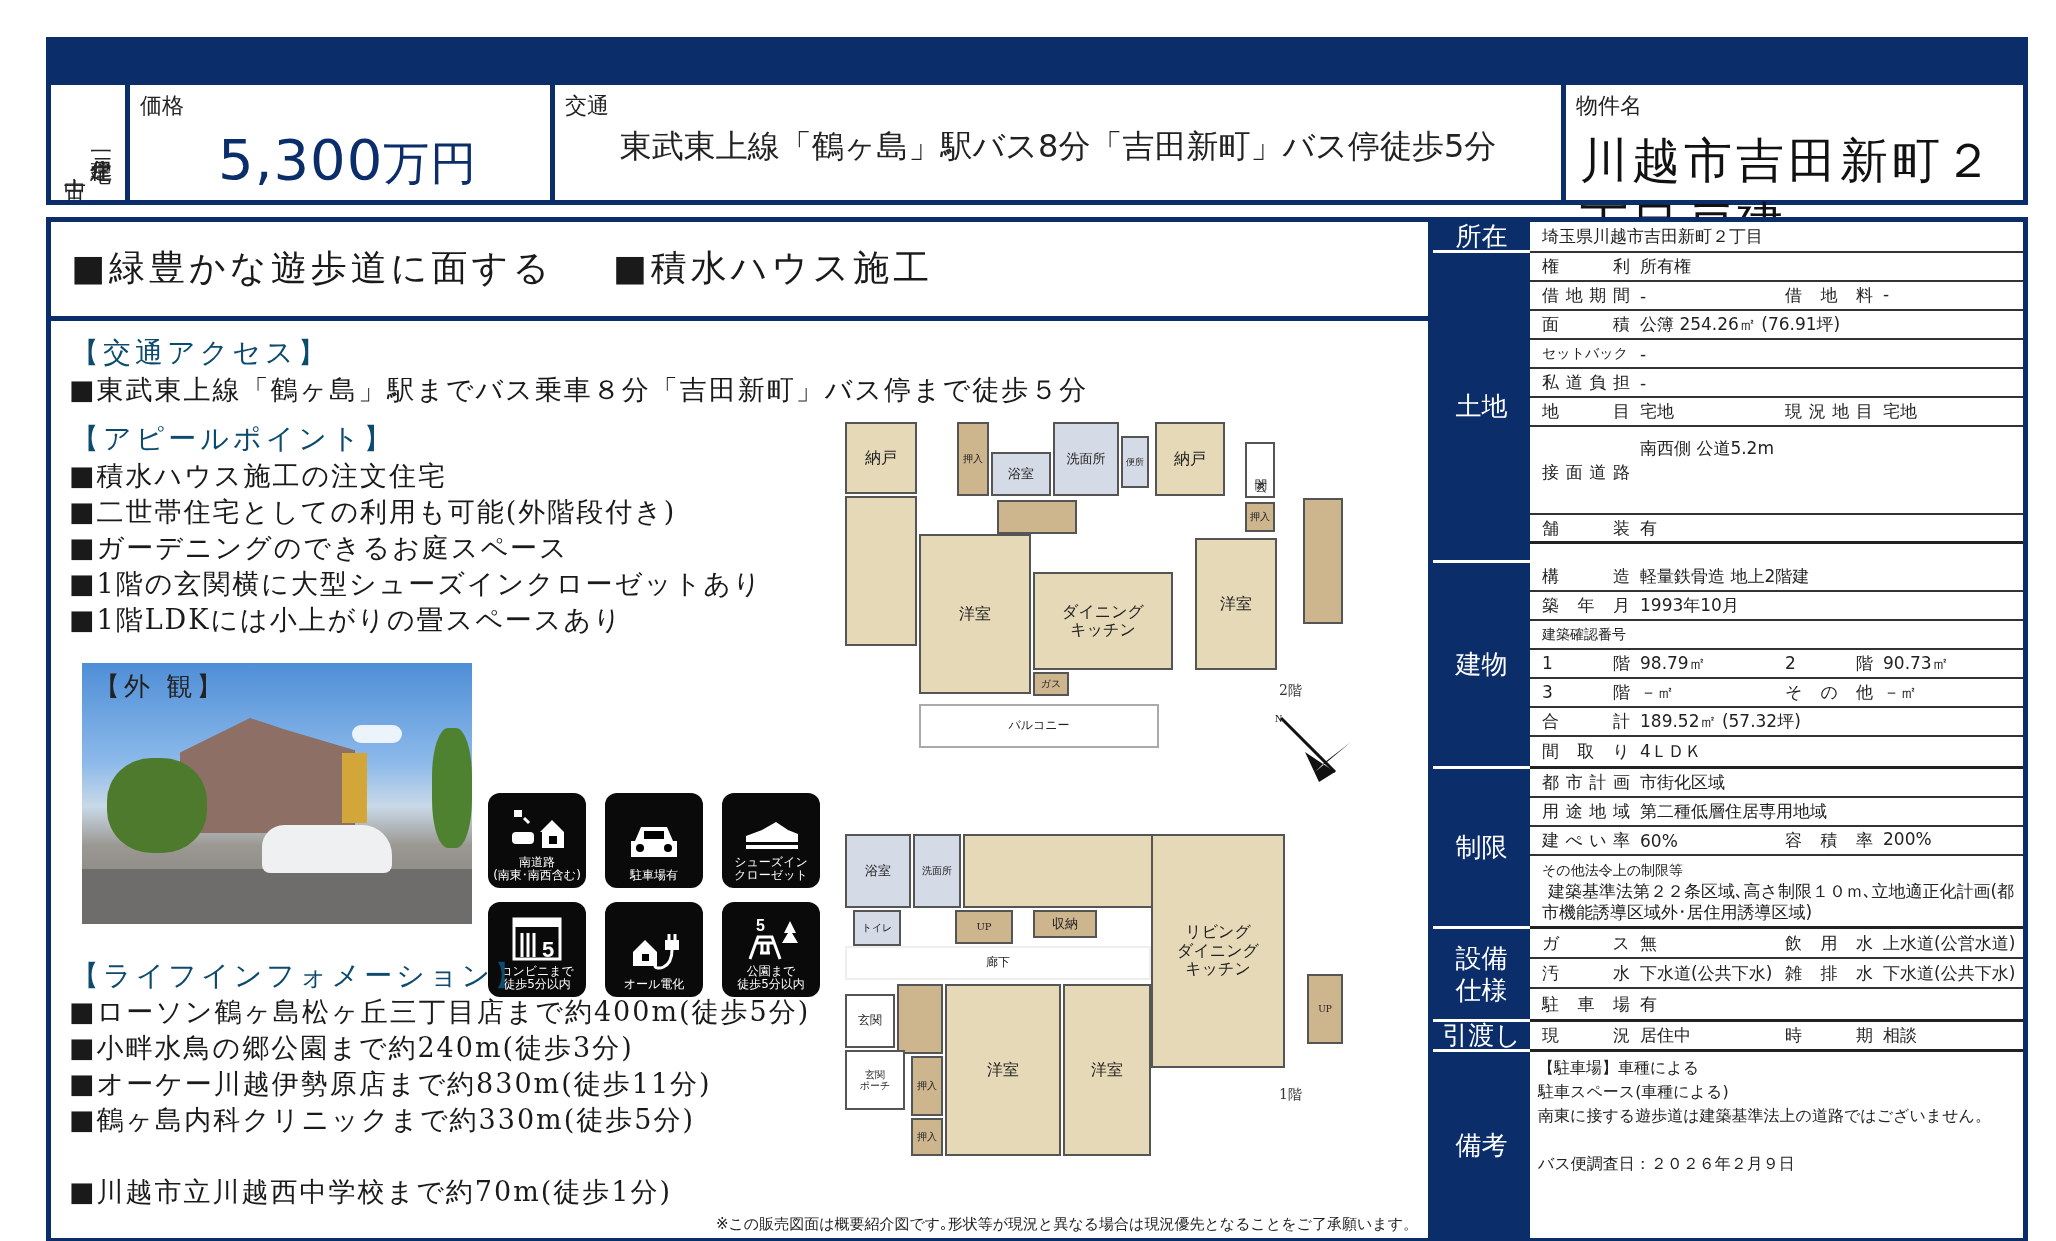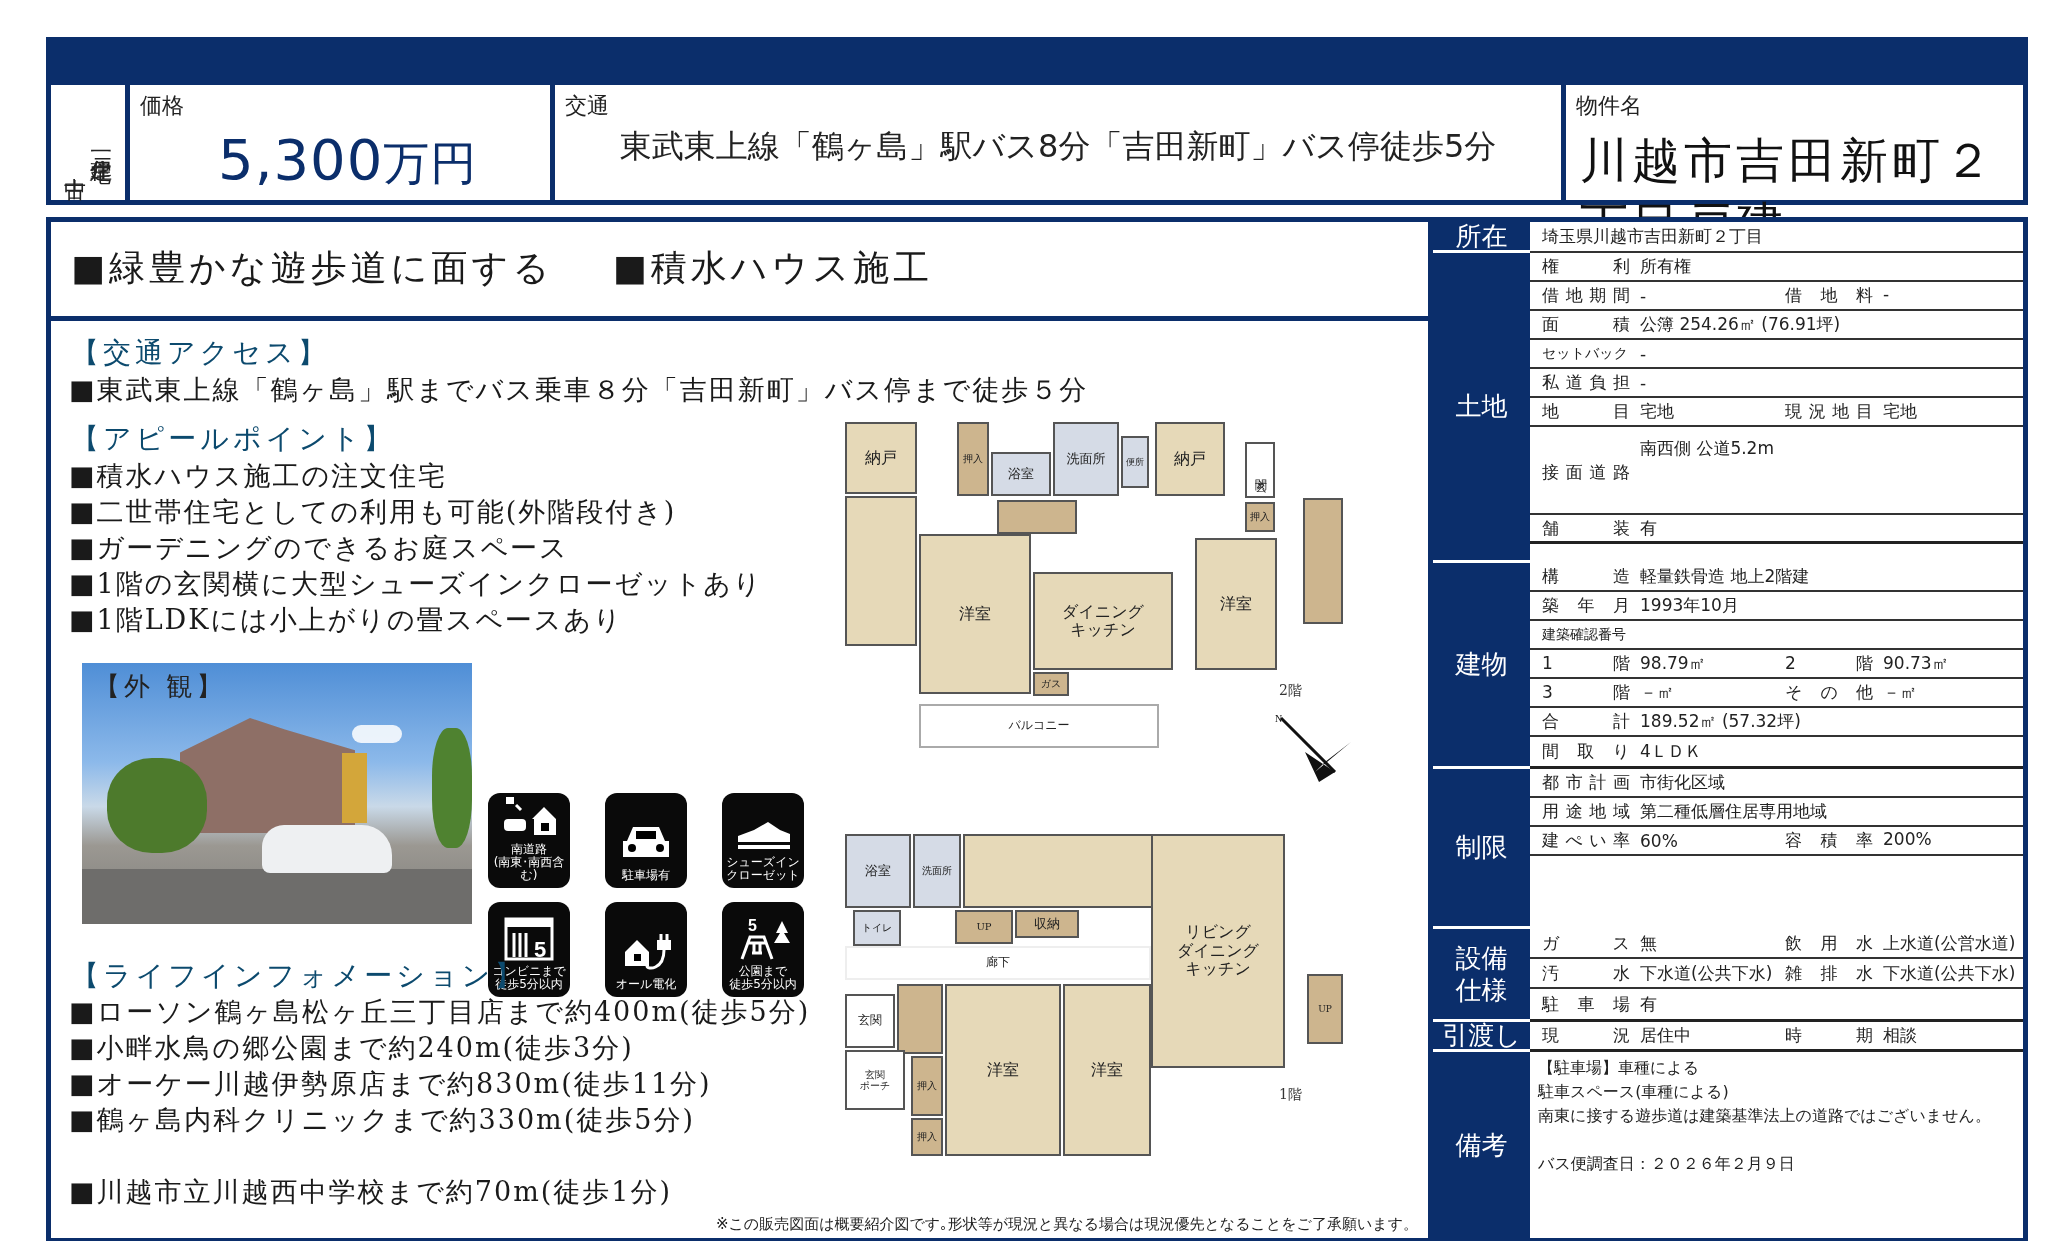--- a/index.html
+++ b/index.html
@@ -29,21 +29,21 @@
   #photo{position:absolute;left:31px;top:441px;width:390px;height:261px;overflow:hidden;background:linear-gradient(#4f8ed6 0%,#8cb9ea 38%,#c9d9e8 55%,#9b9892 70%,#7c7b78 100%)}
   #photo .house{position:absolute;left:98px;top:55px;width:175px;height:115px;background:#8e6f66;clip-path:polygon(0 30%,40% 0,60% 10%,100% 28%,100% 100%,0 100%)}
   #photo .wall{position:absolute;left:260px;top:90px;width:25px;height:70px;background:#d3a63a}
   #photo .bush{position:absolute;left:25px;top:95px;width:100px;height:95px;border-radius:45%;background:#4d7a2c}
   #photo .tree{position:absolute;right:0;top:65px;width:40px;height:120px;border-radius:40%;background:#4f8230}
   #photo .car{position:absolute;left:180px;top:162px;width:130px;height:48px;border-radius:22px 30px 8px 8px;background:#eef0f2}
   #photo .cloud{position:absolute;left:270px;top:62px;width:50px;height:18px;border-radius:10px;background:#fff;opacity:.85}
   #photo .road{position:absolute;left:0;bottom:0;width:100%;height:55px;background:#6e6d6b}
   #photo-label{position:absolute;left:12px;top:6px;font-family:"DejaVu Serif","Liberation Serif",serif;font-size:26px;color:#222;letter-spacing:4px}
   #icons{position:absolute;left:437px;top:571px;width:338px;display:grid;grid-template-columns:repeat(3,102px);gap:14px 15px}
-  .icon-tile{width:82px;height:95px;background:#0a0a0a;border-radius:12px;display:flex;flex-direction:column;align-items:center;justify-content:flex-end;padding:0 2px 6px;color:#fff}
+  .icon-tile{width:98px;height:95px;background:#0a0a0a;border-radius:12px;display:flex;flex-direction:column;align-items:center;justify-content:flex-end;padding:0 2px 6px;color:#fff}
   .icon-tile svg{width:58px;height:44px;margin-bottom:4px}
   .icon-tile span{font-size:12px;line-height:13px;text-align:center;white-space:pre-line}
   .plan{position:absolute;background:#fff}
   .room{position:absolute;background:#e6d9b8;border:2px solid #555;font-family:"DejaVu Serif","Liberation Serif",serif;font-size:16px;display:flex;align-items:center;justify-content:center;text-align:center;color:#222;line-height:1.15}
   .room.dark{background:#cdb58e;font-size:10px}
   .room.wet{background:#d5dbe6;font-size:13px}
   .room.white{background:#fff;font-size:12px}
   .floor-label{position:absolute;font-family:"DejaVu Serif","Liberation Serif",serif;font-size:14px;color:#333}
   #disclaimer{position:absolute;right:10px;bottom:4px;font-size:15px;color:#222}
   
@@ -203,21 +203,21 @@
         <text x="0" y="10" font-size="10" fill="#111" font-family="Liberation Serif, serif">N</text>
       </svg>
   </div>
 
   <div class="plan" style="left:794px;top:612px;width:520px;height:330px">
     <div class="room wet" style="left:0;top:0;width:66px;height:74px">浴室</div>
     <div class="room wet" style="left:68px;top:0;width:48px;height:74px;font-size:10px">洗面所</div>
     <div class="room wet" style="left:8px;top:76px;width:48px;height:36px;font-size:10px">トイレ</div>
     <div class="room" style="left:118px;top:0;width:196px;height:74px"></div>
     <div class="room dark" style="left:110px;top:76px;width:58px;height:34px">UP</div>
-    <div class="room dark" style="left:170px;top:76px;width:64px;height:28px;font-size:13px">収納</div>
+    <div class="room dark" style="left:188px;top:76px;width:64px;height:28px;font-size:13px">収納</div>
     <div class="room white" style="left:0;top:112px;width:306px;height:34px;border-color:#eee">廊下</div>
     <div class="room" style="left:306px;top:0;width:134px;height:234px;white-space:pre-line">リビング
 ダイニング
 キッチン</div>
     <div class="room dark" style="left:52px;top:150px;width:46px;height:70px"></div>
     <div class="room white" style="left:0;top:160px;width:50px;height:54px">玄関</div>
     <div class="room white" style="left:0;top:216px;width:60px;height:60px;font-size:10px;white-space:pre-line">玄関
 ポーチ</div>
     <div class="room dark" style="left:66px;top:222px;width:32px;height:60px">押入</div>
     <div class="room dark" style="left:66px;top:284px;width:32px;height:38px">押入</div>
@@ -340,20 +340,24 @@
           <span class="v">第二種低層住居専用地域</span>
         </div>
       <div class="srow" style="height:29px">
           <span class="k">建ぺい率</span>
           <span class="v">60%</span>
           <span class="col2">
             <span class="k2">容積率</span>
             <span>200%</span>
           </span>
         </div>
+      <div style="height:73px;border-bottom:3px solid #222;padding:4px 8px 0 12px;font-size:15px;line-height:21px;overflow:hidden">
+        <div style="font-size:14px">その他法令上の制限等</div>
+        <div style="font-size:17px;text-indent:6px">建築基準法第２２条区域､高さ制限１０ｍ､立地適正化計画(都市機能誘導区域外･居住用誘導区域)</div>
+      </div>
     </div>
   </div>
 
   <div class="sgroup" style="top:707px;height:93px">
     <div class="gl" style="white-space:pre-line">設備
 仕様</div>
     <div class="gr">
       <div class="srow" style="height:30px">
           <span class="k">ガ　　ス</span>
           <span class="v">無</span>

